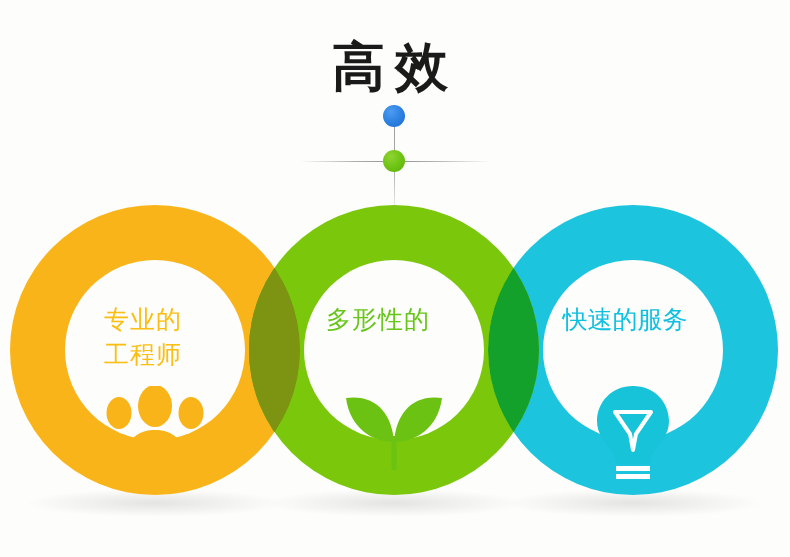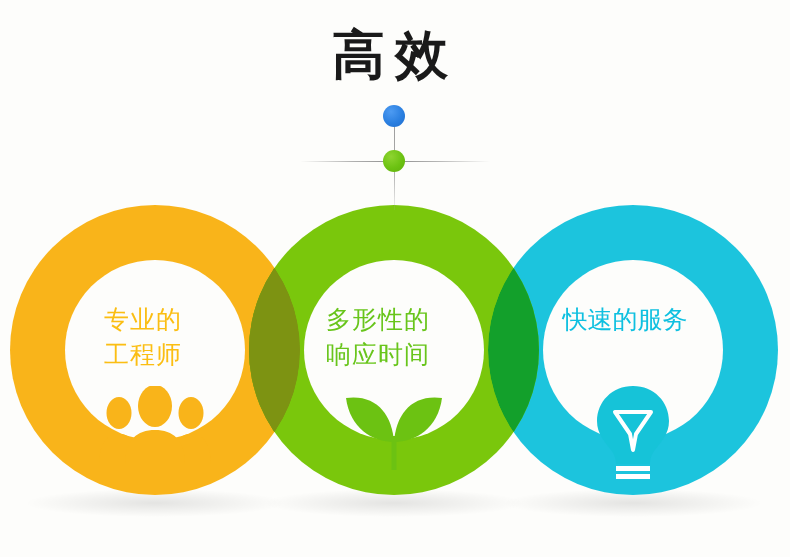--- a/index.html
+++ b/index.html
@@ -11,21 +11,21 @@
     height: 557px;
     background: #fdfdfb;
     font-family: "Liberation Sans", "DejaVu Sans", sans-serif;
     overflow: hidden;
     position: relative;
   }
 
   
   .headline {
     position: absolute;
-    top: 28px;
+    top: 40px;
     left: 0;
     width: 790px;
     text-align: center;
     display: flex;
     justify-content: center;
     align-items: baseline;
     z-index: 6;
   }
   .headline-word {
     font-family: "DejaVu Sans", "Liberation Sans", sans-serif;
@@ -215,21 +215,20 @@
   </g>
 </svg>
 
 <div class="circle-text" id="text-engineers">
   <span class="line">专业的</span>
   <span class="line">工程师</span>
 </div>
 
 <div class="circle-text" id="text-response">
   <span class="line">多形性的</span>
-  <span class="line">响应时间</span>
 </div>
 
 <div class="circle-text" id="text-flexible">
   <span class="line">快速的服务</span>
 </div>
 
 <svg class="circle-icon" id="icon-team" width="116" height="78" viewBox="0 0 116 78">
   <g fill="#f9b41a">
 
     <ellipse cx="22" cy="27" rx="12.5" ry="16"></ellipse>

